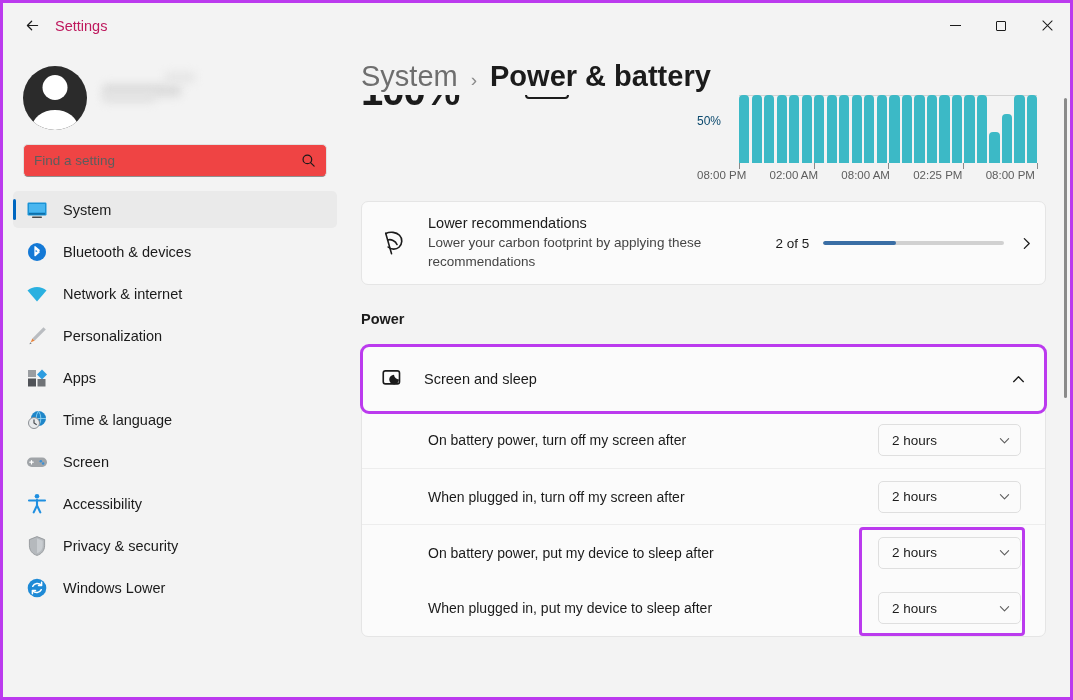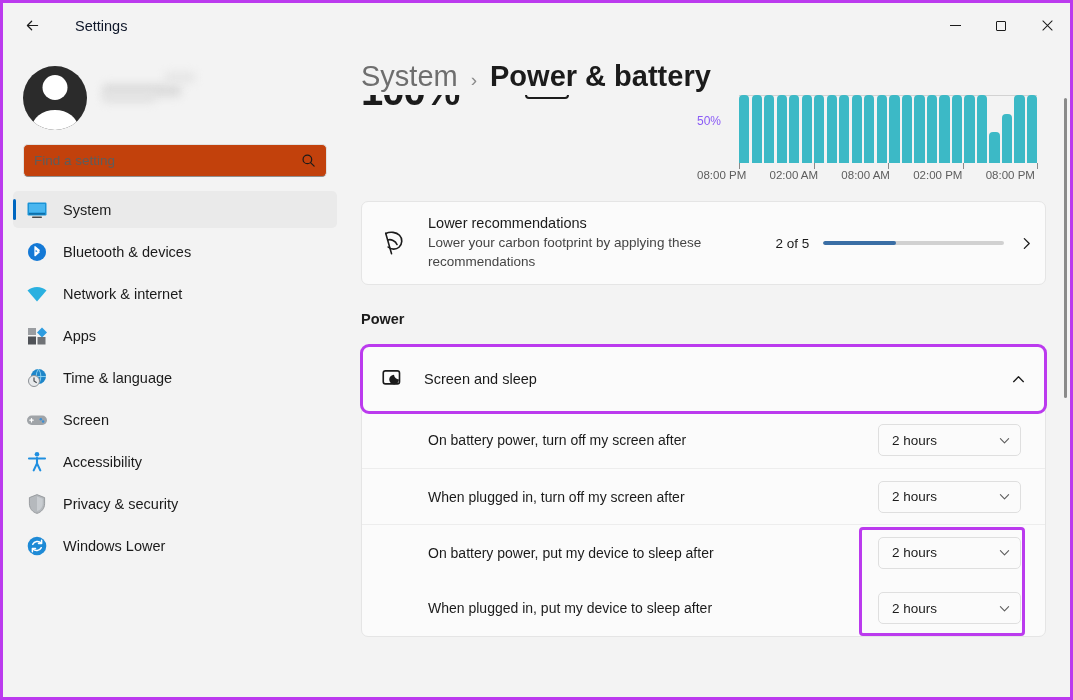--- a/index.html
+++ b/index.html
@@ -22,21 +22,21 @@
     display: flex; align-items: center;
     background: #f3f3f3;
   }
   .back-btn {
     width: 38px; height: 32px; margin-left: 10px;
     display: flex; align-items: center; justify-content: center;
     border-radius: 5px; color: #1b1b1b;
   }
   .back-btn svg { width: 17px; height: 17px; }
   .app-title {
-    margin-left: 24px; font-size: 14.5px; color: #0f172a;
+    margin-left: 4px; font-size: 14.5px; color: #be185d;
   }
   .win-controls {
     margin-left: auto; display: flex; height: 45px;
   }
   .win-btn {
     width: 46px; height: 45px;
     display: flex; align-items: center; justify-content: center;
     color: #1b1b1b;
   }
   .win-btn svg { width: 11px; height: 11px; }
@@ -69,21 +69,21 @@
   .blur-line {
     background: #dcdcdc; border-radius: 3px;
     filter: blur(4px); margin-bottom: 9px;
   }
   .blur-line.l1 { width: 78px; height: 13px; }
   .blur-line.l2 { width: 52px; height: 11px; background: #e3e3e3; }
   .blur-line.l3 { width: 30px; height: 11px; margin-left: 62px; margin-top: -34px; background: #e6e6e6;}
 
   .search-wrap {
     margin: 10px 20px 0 20px;
-    height: 33px; background: #c2410c;
+    height: 33px; background: #ef4444;
     border: 1px solid #e0e0e0; border-bottom: 1.4px solid #909090;
     border-radius: 5px;
     display: flex; align-items: center; padding: 0 10px;
   }
   .search-wrap input {
     flex: 1; border: none; outline: none; background: transparent;
     font-family: "Liberation Sans", sans-serif; font-size: 13.5px; color: #1b1b1b;
   }
   .search-wrap input::placeholder { color: #5d5d5d; }
   .search-icon { width: 15px; height: 15px; color: #1b1b1b; flex: none; }
@@ -134,21 +134,21 @@
   .batt-icon::after {
     content: ""; position: absolute; right: -6px; top: 6px;
     width: 3.5px; height: 8px; background: #1b1b1b; border-radius: 0 2px 2px 0;
   }
 
   .chart {
     position: absolute; top: -22px; left: 350px; width: 340px; height: 120px;
   }
   .chart .y-label {
     position: absolute; left: 0; top: 41px;
-    font-size: 12px; color: #8b5cf6;
+    font-size: 12px; color: #0c4a6e;
   }
   .chart .plot {
     position: absolute; left: 42px; top: 22px; right: 0; height: 68px;
   }
   .chart .gridline {
     position: absolute; left: 0; right: 0; top: 0;
     border-top: 1px solid #d2d2d2;
   }
   .bars {
     position: absolute; left: 0; right: 0; bottom: 0; top: 0;
@@ -304,20 +304,30 @@
 
       <div class="nav-item">
         <span class="nav-icon">
           <svg viewBox="0 0 24 24">
             <path d="M2.5 8.5C5 6.2 8.4 5 12 5s7 1.2 9.5 3.5L12 19.5z" fill="#2ab0e0"></path>
           </svg>
         </span>
         <span class="nav-label">Network &amp; internet</span>
       </div>
 
+      <div class="nav-item">
+        <span class="nav-icon">
+          <svg viewBox="0 0 24 24">
+            <path d="M18.5 3.2l2.3 2.3L9.6 16.7l-2.3-2.3z" fill="#b9bcc0"></path>
+            <path d="M7.3 14.4l2.3 2.3-3.8 1.5z" fill="#e8833a"></path>
+            <path d="M5.8 18.2l-1.6 2.1 2.4-0.9z" fill="#6d6f73"></path>
+          </svg>
+        </span>
+        <span class="nav-label">Personalization</span>
+      </div>
 
       <div class="nav-item">
         <span class="nav-icon">
           <svg viewBox="0 0 24 24">
             <rect x="3" y="12.5" width="8" height="8" fill="#4f5257"></rect>
             <rect x="3" y="4" width="8" height="7" fill="#9a9da1"></rect>
             <path d="M17 3.5l5 5-5 5-5-5z" fill="#2d9ce0"></path>
             <rect x="12.5" y="13" width="8" height="7.5" fill="#6f7276"></rect>
           </svg>
         </span>
@@ -430,21 +440,21 @@
             <div class="tickmark" style="left: 0%;"></div>
             <div class="tickmark" style="left: 25%;"></div>
             <div class="tickmark" style="left: 50%;"></div>
             <div class="tickmark" style="left: 75%;"></div>
             <div class="tickmark" style="left: 100%;"></div>
           </div>
         <div class="x-labels" id="chart-x-labels">
             <span>08:00 PM</span>
             <span>02:00 AM</span>
             <span>08:00 AM</span>
-            <span>02:00 PM</span>
+            <span>02:25 PM</span>
             <span>08:00 PM</span>
           </div>
       </div>
     </div>
 
     <div class="card energy-card">
       <svg class="energy-icon" viewBox="0 0 24 24" fill="none" stroke="currentColor" stroke-width="1.3">
         <path d="M4.6 4.3c3.6-1.5 8.4-1.1 11 1.5 2.6 2.6 2.4 7.1-0.4 9.6-2.3 2-6.2 2.1-8.7-0.2" stroke-linecap="round"></path>
         <path d="M4.6 4.3L9.2 20.5" stroke-linecap="round"></path>
         <path d="M6.2 9.6c2.6-0.9 6.2 0.6 7.4 3.6" stroke-linecap="round"></path>

